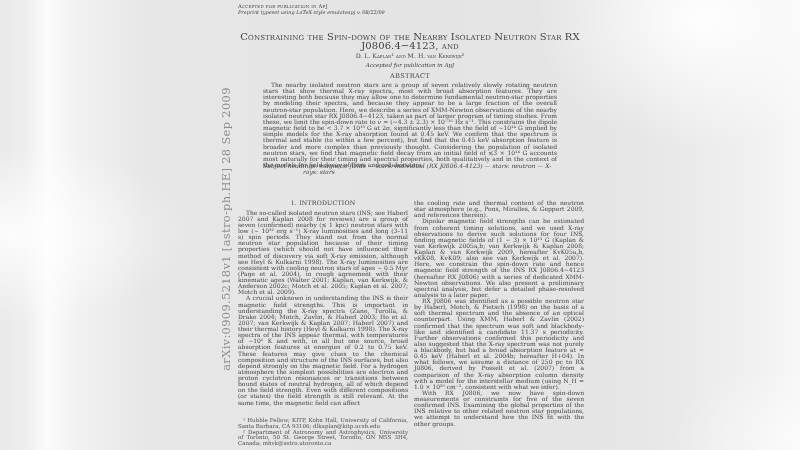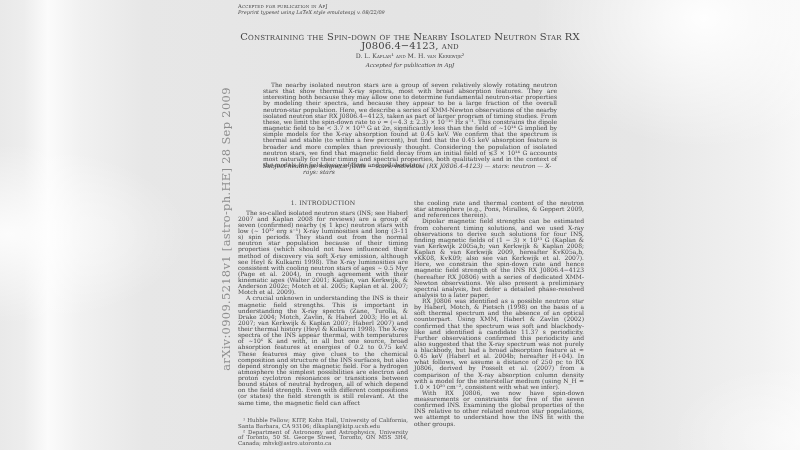--- a/index.html
+++ b/index.html
@@ -63,20 +63,21 @@
       <div class="l2">Preprint typeset using LaTeX style emulateapj v. 08/22/09</div>
     </div>
 
     <div class="title sc">
       <div>Constraining the Spin-down of the Nearby Isolated Neutron Star RX J0806.4−4123, and</div>
     </div>
 
     <div class="authors sc">D. L. Kaplan¹ and M. H. van Kerkwijk²</div>
     <div class="accepted-note">Accepted for publication in ApJ</div>
 
+    <div class="abs-head">ABSTRACT</div>
 
     <div class="abs-body">
       <div class="p">The nearby isolated neutron stars are a group of seven relatively slowly rotating neutron stars that show thermal X-ray spectra, most with broad absorption features. They are interesting both because they may allow one to determine fundamental neutron-star properties by modeling their spectra, and because they appear to be a large fraction of the overall neutron-star population. Here, we describe a series of XMM-Newton observations of the nearby isolated neutron star RX J0806.4−4123, taken as part of larger program of timing studies. From these, we limit the spin-down rate to ν̇ = (−4.3 ± 2.3) × 10⁻¹⁶ Hz s⁻¹. This constrains the dipole magnetic field to be &lt; 3.7 × 10¹³ G at 2σ, significantly less than the field of ∼10¹⁴ G implied by simple models for the X-ray absorption found at 0.45 keV. We confirm that the spectrum is thermal and stable (to within a few percent), but find that the 0.45 keV absorption feature is broader and more complex than previously thought. Considering the population of isolated neutron stars, we find that magnetic field decay from an initial field of ≲3 × 10¹⁴ G accounts most naturally for their timing and spectral properties, both qualitatively and in the context of the models for field decay of Pons and collaborators.</div>
     </div>
 
     <div class="subject it">Subject headings: magnetic fields — stars: individual (RX J0806.4-4123) — stars: neutron — X-rays: stars</div>
 
     <div class="col col1">
       <div class="sec-head">1. INTRODUCTION</div>
       <p class="p">The so-called isolated neutron stars (INS; see Haberl 2007 and Kaplan 2008 for reviews) are a group of seven (confirmed) nearby (≲ 1 kpc) neutron stars with low (∼ 10³² erg s⁻¹) X-ray luminosities and long (3–11 s) spin periods. They stand out from the normal neutron star population because of their timing properties (which should not have influenced their method of discovery via soft X-ray emission, although see Heyl &amp; Kulkarni 1998). The X-ray luminosities are consistent with cooling neutron stars of ages ∼ 0.5 Myr (Page et al. 2004), in rough agreement with their kinematic ages (Walter 2001; Kaplan, van Kerkwijk, &amp; Anderson 2002c; Motch et al. 2005; Kaplan et al. 2007; Motch et al. 2009).</p>

